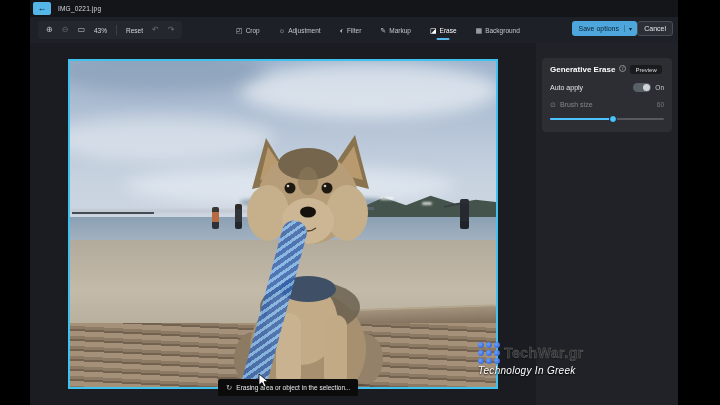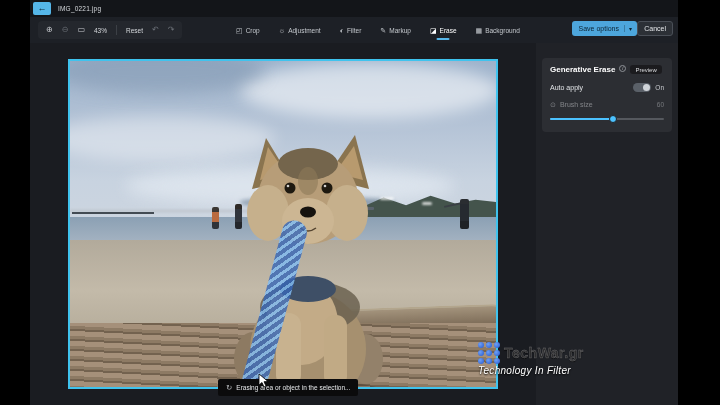--- a/index.html
+++ b/index.html
@@ -300,18 +300,18 @@
               <span class="wm-dot"></span>
             <span class="wm-dot"></span>
               <span class="wm-dot"></span>
               <span class="wm-dot"></span>
             <span class="wm-dot"></span>
               <span class="wm-dot"></span>
               <span class="wm-dot"></span>
           </div>
           <span class="wm-title">TechWar.gr</span>
         </div>
-        <div class="wm-sub">Technology In Filter</div>
+        <div class="wm-sub">Technology In Greek</div>
       </div>
 
     </div>
   </div>
 </div>
 
 </body></html>

